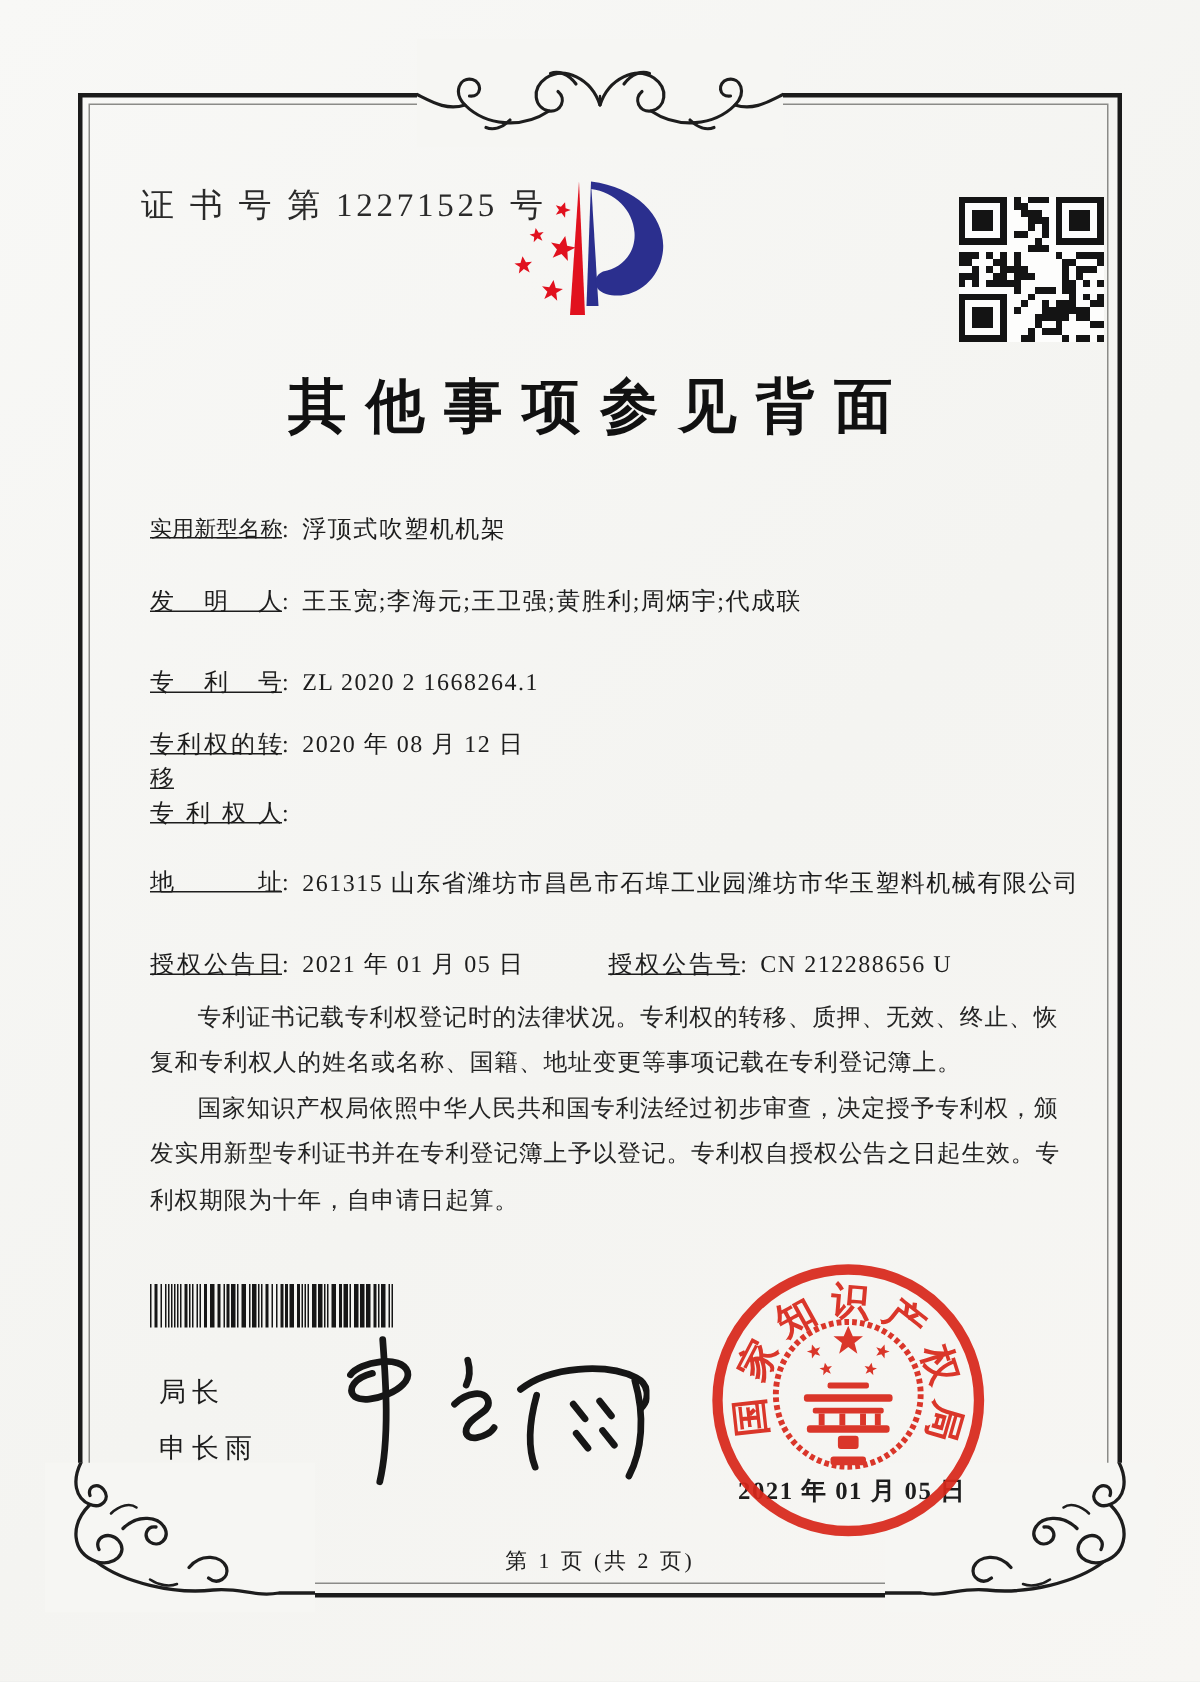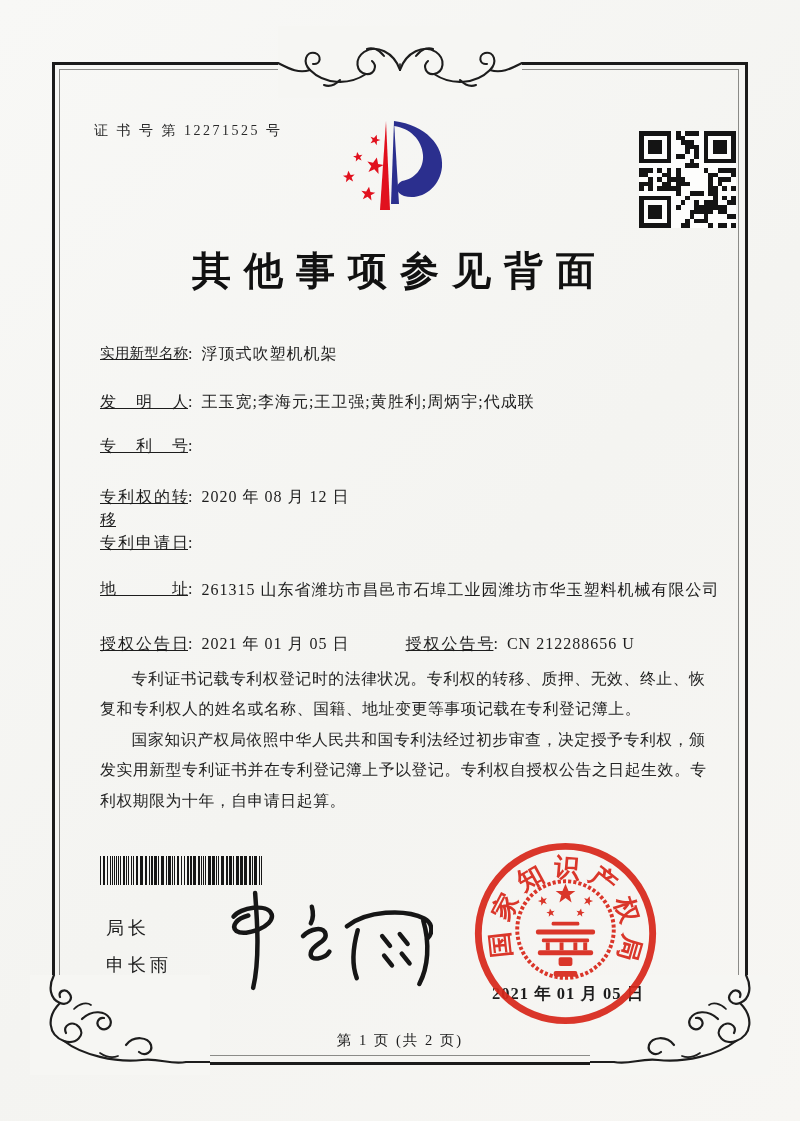--- a/index.html
+++ b/index.html
@@ -19,21 +19,21 @@
     position:absolute;left:52px;top:62px;width:690px;height:997px;
     border:3px solid #1b1b1b;z-index:1;
   }
   .frame-inner{
     position:absolute;left:59px;top:69px;width:678px;height:985px;
     border:1px solid #8b8b88;z-index:1;
   }
   .ornament{position:absolute;z-index:2;}
   .content{position:absolute;z-index:3;color:#1d1d1d;}
   
-  .cert-no{left:94px;top:122px;font-size:14px;letter-spacing:2.5px;color:#2a2a2a;}
+  .cert-no{left:94px;top:122px;font-size:22px;letter-spacing:2.5px;color:#2a2a2a;}
   .logo{left:338px;top:110px;width:124px;height:118px;}
   .qr{left:639px;top:131px;width:97px;height:97px;}
   .title{
     left:0;top:244px;width:800px;text-align:center;
     font-size:39px;font-weight:700;letter-spacing:13px;color:#111;
   }
   
   .frow{left:100px;display:flex;align-items:flex-start;font-size:16px;line-height:1.45;}
   .flabel{
     display:inline-block;width:88px;flex:none;
@@ -276,33 +276,34 @@
       <span class="fcolon">:</span>
     <span class="fvalue">浮顶式吹塑机机架</span>
   </div>
 
   <div class="content frow" style="top:390px;">
     <span class="flabel">发明人</span>
       <span class="fcolon">:</span>
     <span class="fvalue">王玉宽;李海元;王卫强;黄胜利;周炳宇;代成联</span>
   </div>
 
-  <div class="content frow" style="top:434px;align-items:flex-end;">
+  <div class="content frow" style="top:444px;align-items:flex-end;">
     <span class="flabel">专利号</span>
       <span class="fcolon">:</span>
+    <span class="fvalue">ZL 2020 2 1668264.1</span>
   </div>
 
   <div class="content frow" style="top:485px;">
     <span class="flabel">专利权的转移</span>
       <span class="fcolon">:</span>
     <span class="fvalue">2020 年 08 月 12 日</span>
   </div>
 
   <div class="content frow" style="top:531px;">
-    <span class="flabel">专利申请日</span>
+    <span class="flabel">专利权人</span>
       <span class="fcolon">:</span>
   </div>
 
   <div class="content frow" style="top:577px;">
     <span class="flabel">地址</span>
       <span class="fcolon">:</span>
     <span class="fvalue wrap">261315 山东省潍坊市昌邑市石埠工业园潍坊市华玉塑料机械有限公司</span>
   </div>
 
   <div class="content frow" style="top:632px;">

